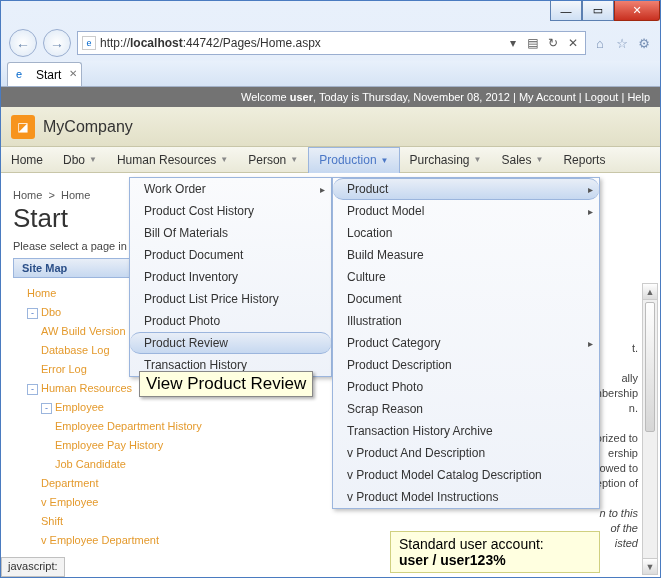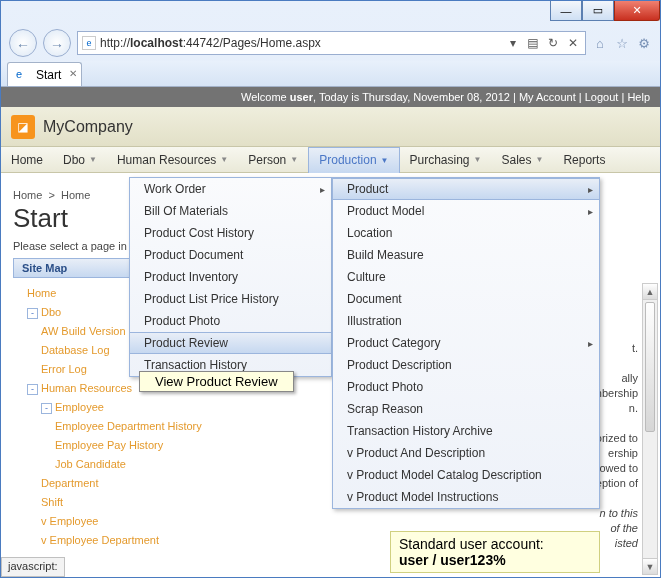--- a/index.html
+++ b/index.html
@@ -53,26 +53,26 @@
   .ind1 { padding-left:14px; } .ind2 { padding-left:28px; } .ind3 { padding-left:42px; }
 
   .rightbox { position:absolute; right:22px; top:168px; width:250px; font-size:11px; color:#444; line-height:15px;}
   .credbox { position:absolute; right:60px; bottom:6px; width:210px; background:#ffffe0; border:1px solid #d0d080; padding:4px 8px; font-size:14px;}
   .credbox .b { font-weight:bold; }
 
   
   .menu { position:absolute; background:linear-gradient(#fafbfd,#eef2f9); border:1px solid #9bb5dd; font-size:12px; box-shadow:2px 2px 4px rgba(0,0,0,.25); }
   .menu .row { height:22px; display:flex; align-items:center; padding:0 40px 0 14px; color:#333; position:relative; white-space:nowrap;}
   .menu .row.hasSub::after { content:"▸"; position:absolute; right:6px; font-size:10px; color:#555;}
-  .menu .row.hover { background:linear-gradient(#e8eef7,#c6d8f0); border-top:1px solid #9bb5dd; border-bottom:1px solid #9bb5dd; height:22px;}
+  .menu .row.hover { background:linear-gradient(#e8eef7,#c6d8f0); border-top:1px solid #9bb5dd; border-bottom:1px solid #9bb5dd; height:22px;border-radius:10px;}
   .menu1 { top:90px; left:128px; width:203px; }
   .menu2 { top:90px; left:331px; width:268px; }
   .menu2 .row.hover { background:linear-gradient(#e8eef7,#c6d8f0); }
 
-  .tooltip { position:absolute; background:#ffffe0; border:1px solid #888; font-size:13px; padding:2px 15px; box-shadow:2px 2px 3px rgba(0,0,0,.3);}
+  .tooltip { position:absolute; background:#ffffe0; border:1px solid #888; font-size:17px; padding:2px 6px; box-shadow:2px 2px 3px rgba(0,0,0,.3);}
   .tooltip.t1 { top:284px; left:138px; }
   .statusbar { position:absolute; left:1px; bottom:1px; height:20px; background:#f3f3f3; border:1px solid #c0c0c0; font-size:11px; padding:2px 6px; color:#333;}
   .scrollbar { position:absolute; right:2px; top:110px; bottom:4px; width:16px; background:#f0f0f0; border:1px solid #ccc;}
   .scrollbar .btn { height:16px; background:linear-gradient(#fefefe,#dcdcdc); border-bottom:1px solid #ccc; font-size:9px; display:flex;align-items:center;justify-content:center;color:#666;}
   .scrollbar .btn.bot { position:absolute; bottom:0; left:0; right:0; border-top:1px solid #ccc; border-bottom:none;}
   .scrollbar .thumb { position:absolute; left:2px; right:2px; top:18px; height:130px; background:linear-gradient(#fefefe,#d6d6d6); border:1px solid #bbb; border-radius:2px;}
 </style>
 </head>
 <body>
 
@@ -143,22 +143,22 @@
             <div class="node ind1"><span class="toggle">-</span><a>Dbo</a></div>
             <div class="node ind2"><a>AW Build Version</a></div>
             <div class="node ind2"><a>Database Log</a></div>
             <div class="node ind2"><a>Error Log</a></div>
             <div class="node ind1"><span class="toggle">-</span><a>Human Resources</a></div>
             <div class="node ind2"><span class="toggle">-</span><a>Employee</a></div>
             <div class="node ind3"><a>Employee Department History</a></div>
             <div class="node ind3"><a>Employee Pay History</a></div>
             <div class="node ind3"><a>Job Candidate</a></div>
             <div class="node ind2"><a>Department</a></div>
+            <div class="node ind2"><a>v Employee</a></div>
             <div class="node ind2"><a>Shift</a></div>
-            <div class="node ind2"><a>v Employee</a></div>
             <div class="node ind2"><a>v Employee Department</a></div>
           </div>
       </div>
 
       <div class="rightbox" style="text-align:right;">
         <div>t.</div><br>
         <div>ally</div>
         <div>embership</div>
         <div>n.</div><br>
         <div>orized to</div>
@@ -177,22 +177,22 @@
 
       <div class="scrollbar">
         <div class="btn">▲</div>
         <div class="thumb"></div>
         <div class="btn bot">▼</div>
       </div>
     </div>
 
     <div class="menu menu1" id="menu1">
         <div class="row hasSub">Work Order</div>
+        <div class="row">Product Cost History</div>
         <div class="row">Bill Of Materials</div>
-        <div class="row">Product Cost History</div>
         <div class="row">Product Document</div>
         <div class="row">Product Inventory</div>
         <div class="row">Product List Price History</div>
         <div class="row">Product Photo</div>
         <div class="row hover">Product Review</div>
         <div class="row">Transaction History</div>
       </div>
     <div class="tooltip t1">View Product Review</div>
 
     <div class="menu menu2" id="menu2">

